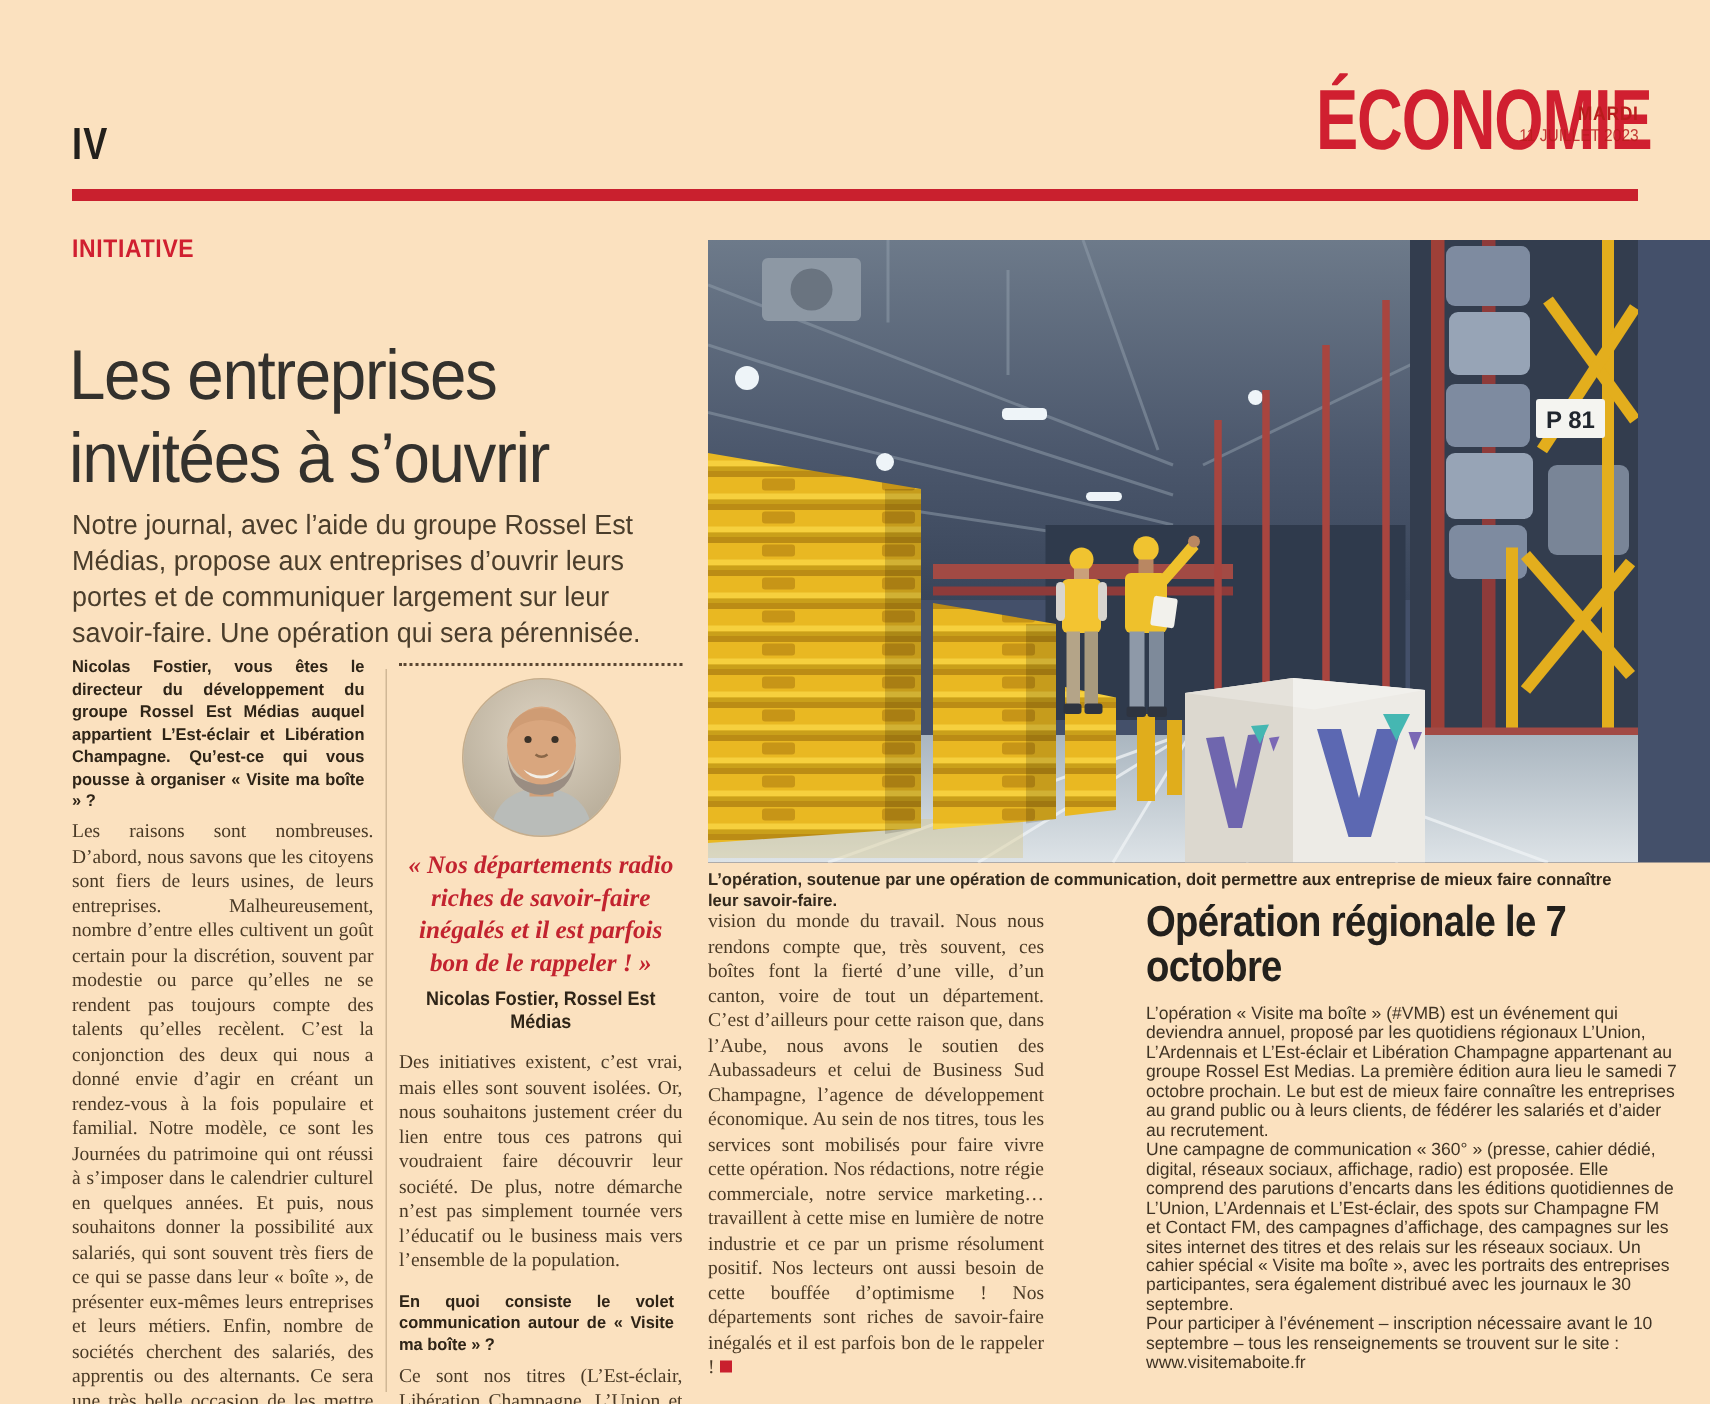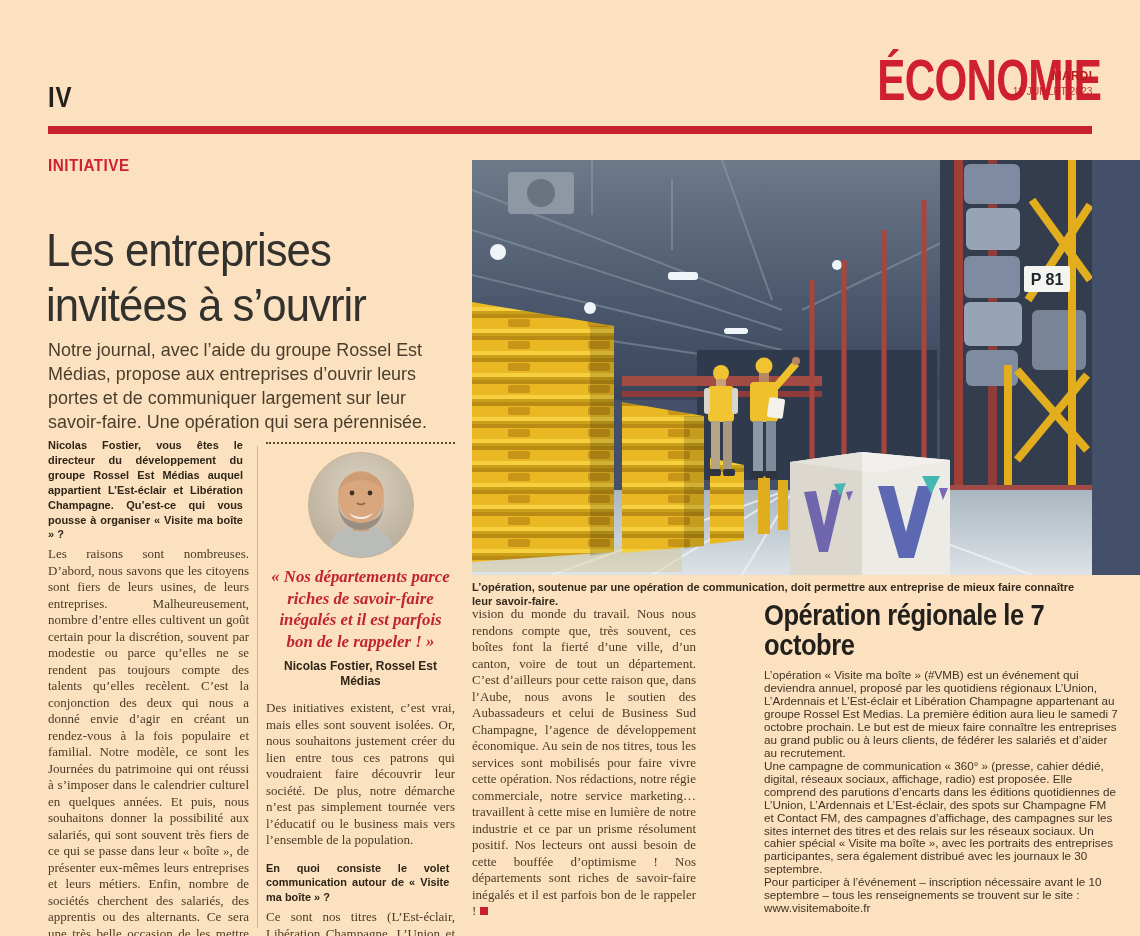--- a/index.html
+++ b/index.html
@@ -137,21 +137,21 @@
         <ellipse cx="52" cy="44" rx="23" ry="26" fill="#d9a67e"></ellipse>
         <path d="M29 48 Q30 76 52 77 Q74 76 75 48 Q74 62 66 66 Q58 70 52 70 Q46 70 38 66 Q30 62 29 48 Z" fill="#9a8d82"></path>
         <path d="M40 60 Q52 68 64 60 Q60 66 52 66 Q44 66 40 60 Z" fill="#f3efe7"></path>
         <circle cx="43" cy="40" r="2.4" fill="#3c3228"></circle>
         <circle cx="61" cy="40" r="2.4" fill="#3c3228"></circle>
         <path d="M48 50 Q52 53 56 50" stroke="#8a6748" stroke-width="1.6" fill="none"></path>
         <path d="M29 40 Q32 20 52 19 Q72 20 75 40 Q70 28 52 27 Q34 28 29 40 Z" fill="#cf9c74"></path>
       </svg>
     </div>
   </div>
-  <div class="pullquote">« Nos départements parce riches de savoir-faire inégalés et il est parfois bon de le rappeler ! »</div>
+  <div class="pullquote">« Nos départements radio riches de savoir-faire inégalés et il est parfois bon de le rappeler ! »</div>
   <div class="pq-attrib">Nicolas Fostier, Rossel Est Médias</div>
   <p class="a">Des initiatives existent, c’est vrai, mais elles sont souvent isolées. Or, nous souhaitons justement créer du lien entre tous ces patrons qui voudraient faire découvrir leur société. De plus, notre démarche n’est pas simplement tournée vers l’éducatif ou le business mais vers l’ensemble de la population.</p>
   <p class="q" style="margin-top:12px">En quoi consiste le volet communication autour de « Visite ma boîte » ?</p>
   <p class="a">Ce sont nos titres (L’Est-éclair, Libération Champagne, L’Union et L’Ardennais) qui portent cette opération et nous voulons permettre aux chefs d’entreprise de profiter de ce maillage territorial pour croiser leur</p>
 </div>
 
 <div class="abs photo">
   <svg width="620" height="415" viewBox="0 0 620 415">
     <defs>
       <linearGradient id="ceil" x1="0" y1="0" x2="0" y2="1">

